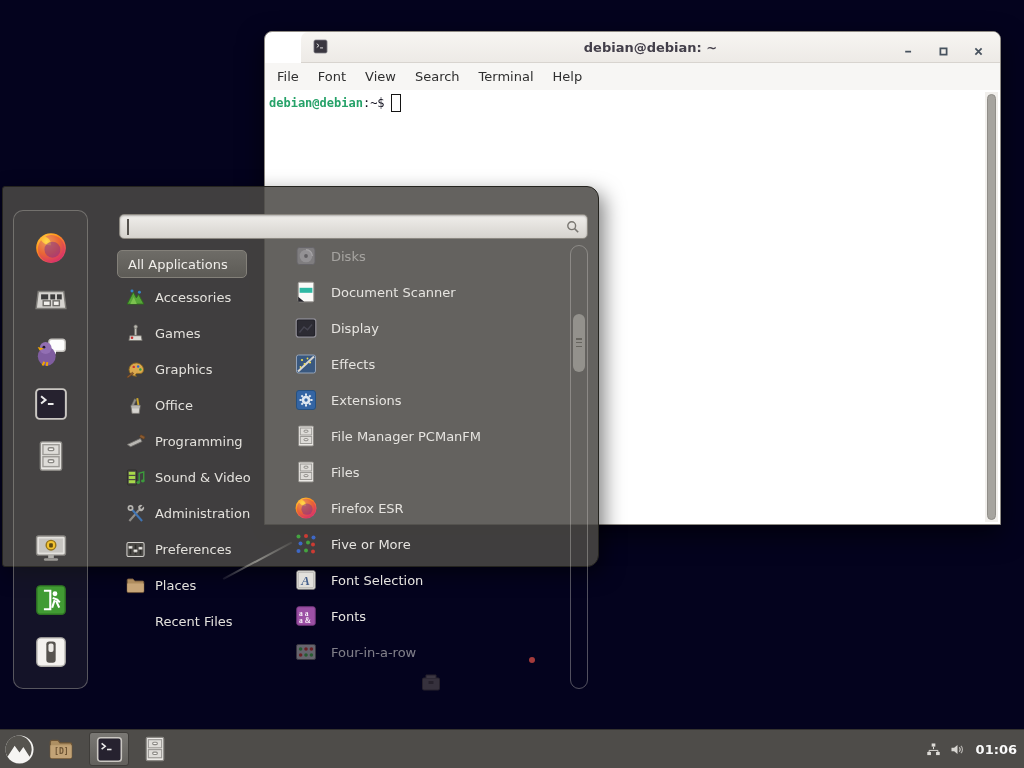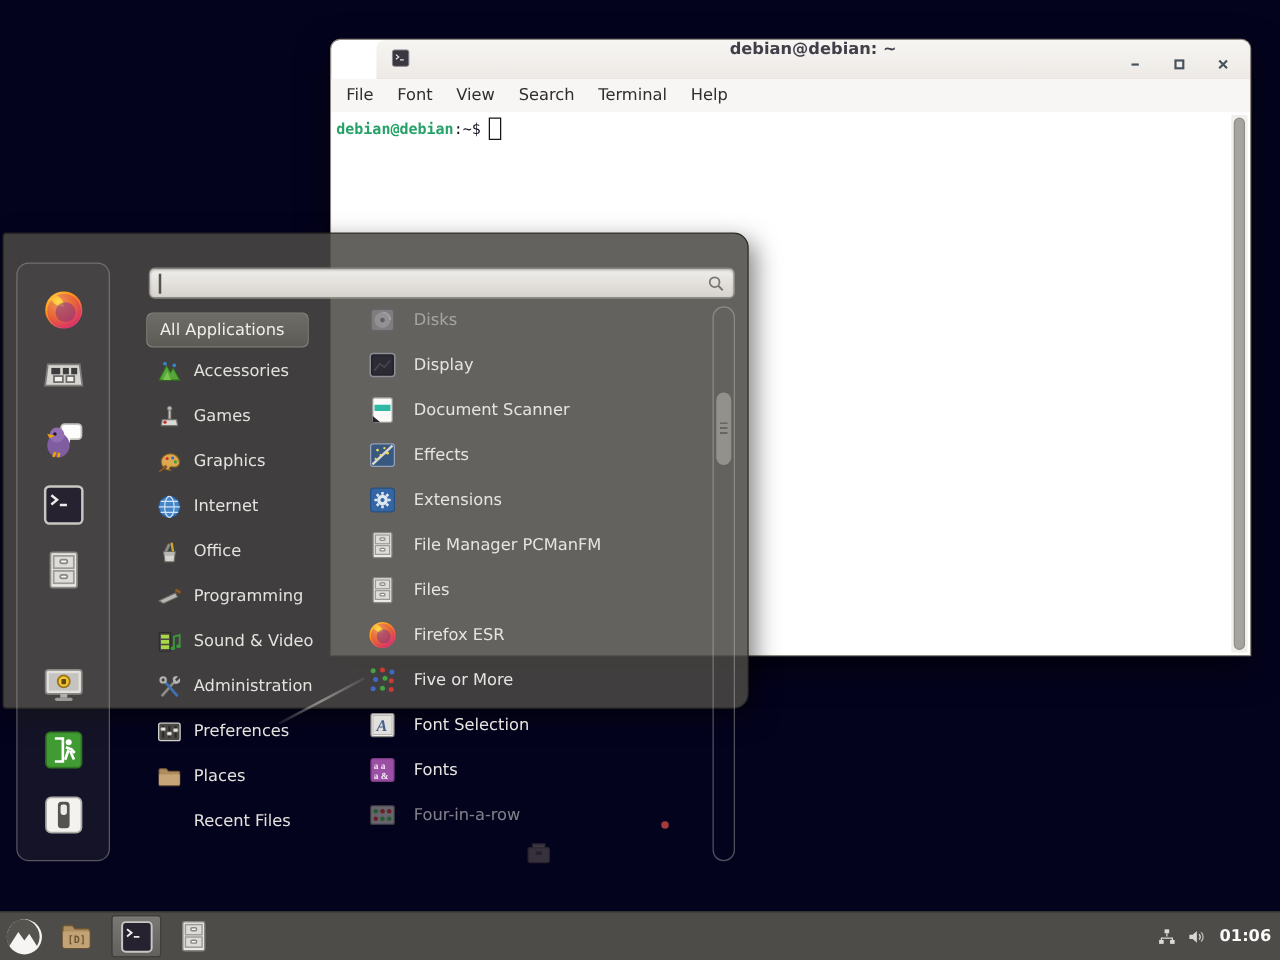--- a/index.html
+++ b/index.html
@@ -9,21 +9,21 @@
   
   .watermark{position:absolute;left:452px;top:650px;z-index:1;font-size:45px;font-weight:bold;
              color:#7d7c79;letter-spacing:-2px;}
   .wm-dot{position:absolute;left:529px;top:657px;z-index:1;width:6px;height:6px;border-radius:50%;background:#a43b3b;}
 
   
   .terminal{position:absolute;left:264px;top:31px;width:737px;height:494px;z-index:2;
             background:#ffffff;border:1px solid #8f8b84;border-radius:8px 8px 0 0;
             box-shadow:0 10px 26px rgba(0,0,0,.6);box-sizing:border-box;}
   .titlebar{height:30px;background:linear-gradient(#f7f5f2,#edeae6);border-bottom:1px solid #d8d4cf;
-            border-radius:7px 7px 0 0;position:relative;display:flex;align-items:flex-start;justify-content:center;margin-left:36px;}
+            border-radius:7px 7px 0 0;position:relative;display:flex;align-items:center;justify-content:center;margin-left:36px;}
   .tb-title{font-size:13px;font-weight:bold;color:#433f4a;}
   .tb-icon{position:absolute;left:12px;top:7px;width:15px;height:15px;}
   .controls{position:absolute;right:16px;top:0;height:100%;display:flex;align-items:center;gap:24px;}
   .ctrl{width:11px;height:11px;display:inline-block;}
   .menubar{height:27px;background:#f7f6f4;display:flex;align-items:center;padding-left:12px;gap:19px;
            font-size:13px;color:#2f2f2f;}
   .menubar span{cursor:default;}
   .term-content{position:absolute;top:58px;bottom:0;left:0;right:0;background:#fff;
                 font-family:"DejaVu Sans Mono",monospace;font-size:12px;}
   .prompt-line{padding:4px 0 0 4px;display:flex;align-items:center;}
@@ -256,28 +256,20 @@
               <path d="M12.8 4.5 a8.3 7.6 0 1 0 0.2 15.2 c-2.6-2 0-3.6 1.8-3.2 c3.2 0.7 6.4-0.8 6.4-4 c0-4.4-3.8-8-8.4-8 Z" fill="#dca94e" stroke="#8f6a1e"></path>
               <circle cx="10" cy="9" r="1.4" fill="#cc3333"></circle>
               <circle cx="15" cy="8.5" r="1.4" fill="#3366cc"></circle>
               <circle cx="17.5" cy="12" r="1.4" fill="#33a043"></circle>
               <path d="M2 20.5 l6.5-5.5 1.5 1.8 -6.8 5 Z" fill="#8a5a30" stroke="#5e3c1c" stroke-width="0.6"></path>
             </svg></span>
     <span>Graphics</span>
   </div>
         <div class="cat-row">
     <span class="cat-icon"><svg viewBox="0 0 24 24">
-              <circle cx="12" cy="12" r="9.6" fill="#4584c6" stroke="#2a5a94"></circle>
-              <ellipse cx="12" cy="12" rx="4.3" ry="9.6" fill="none" stroke="#cfe2f4" stroke-width="1.1"></ellipse>
-              <path d="M2.4 12 h19.2 M4 7 h16 M4 17 h16" stroke="#cfe2f4" stroke-width="1.1" fill="none"></path>
-            </svg></span>
-    <span>Internet</span>
-  </div>
-        <div class="cat-row">
-    <span class="cat-icon"><svg viewBox="0 0 24 24">
               <path d="M10.8 4.2 L7.2 12 l2.4 1 3.6-7.6 Z" fill="#8f8d89" stroke="#5f5d59" stroke-width="0.6"></path>
               <path d="M14 3.5 l1.4 8.5" stroke="#caa62c" stroke-width="2.2"></path>
               <path d="M6.8 12 h10.6 l-1.2 9 h-8.2 Z" fill="#d6d4d0" stroke="#77756f"></path>
               <path d="M7.6 12 h9 l-0.5 3.5 h-8 Z" fill="#b9b7b3"></path>
             </svg></span>
     <span>Office</span>
   </div>
         <div class="cat-row">
     <span class="cat-icon"><svg viewBox="0 0 24 24">
               <path d="M2.5 15.5 L17.5 8.5 19.5 12 6.5 18 Z" fill="#b9b7b3" stroke="#6e6c68"></path>
@@ -335,33 +327,33 @@
     <span class="app-icon"><svg viewBox="0 0 24 24">
               <rect x="3" y="3.5" width="18" height="17" rx="2.5" fill="#9a98a0" stroke="#6b6973"></rect>
               <circle cx="12" cy="12" r="6.3" fill="#c3c1c9"></circle>
               <circle cx="12" cy="12" r="1.9" fill="#5f5d67"></circle>
               <path d="M12 5.7 a6.3 6.3 0 0 1 6.3 6.3" stroke="#e8e6ee" fill="none" stroke-width="1.2"></path>
             </svg></span>
     <span>Disks</span>
   </div>
         <div class="app-row">
     <span class="app-icon"><svg viewBox="0 0 24 24">
+              <rect x="4.2" y="2.2" width="15.6" height="19.6" rx="1.4" fill="#fbfaf8" stroke="#9a9894"></rect>
+              <rect x="5.6" y="7.8" width="12.8" height="5" fill="#2fb8a3"></rect>
+              <path d="M4.2 21.8 v-5 l6 5 Z" fill="#26252b"></path>
+            </svg></span>
+    <span>Document Scanner</span>
+  </div>
+        <div class="app-row">
+    <span class="app-icon"><svg viewBox="0 0 24 24">
               <rect x="2.2" y="2.8" width="19.6" height="18.4" rx="2.4" fill="#23222a" stroke="#8f8d95" stroke-width="1.2"></rect>
               <rect x="4" y="4.6" width="16" height="14.8" rx="1" fill="#2c2b33"></rect>
               <path d="M5.5 16.5 l4.5-5.5 3.5 2.8 4.5-5.3" stroke="#454450" stroke-width="1.4" fill="none"></path>
             </svg></span>
     <span>Display</span>
-  </div>
-        <div class="app-row">
-    <span class="app-icon"><svg viewBox="0 0 24 24">
-              <rect x="4.2" y="2.2" width="15.6" height="19.6" rx="1.4" fill="#fbfaf8" stroke="#9a9894"></rect>
-              <rect x="5.6" y="7.8" width="12.8" height="5" fill="#2fb8a3"></rect>
-              <path d="M4.2 21.8 v-5 l6 5 Z" fill="#26252b"></path>
-            </svg></span>
-    <span>Document Scanner</span>
   </div>
         <div class="app-row">
     <span class="app-icon"><svg viewBox="0 0 24 24">
               <rect x="2.5" y="3" width="19" height="18" rx="2" fill="#39587f" stroke="#93a2b8"></rect>
               <path d="M4 19.5 L20 4.5" stroke="#d8d6d2" stroke-width="2"></path>
               <circle cx="8" cy="8" r="1.1" fill="#f2df4e"></circle>
               <circle cx="13.5" cy="6.5" r="0.9" fill="#f2df4e"></circle>
               <circle cx="10.5" cy="12" r="0.9" fill="#f2df4e"></circle>
               <circle cx="16" cy="10.5" r="1.1" fill="#f2df4e"></circle>
               <circle cx="6.5" cy="15" r="0.9" fill="#f2df4e"></circle>

